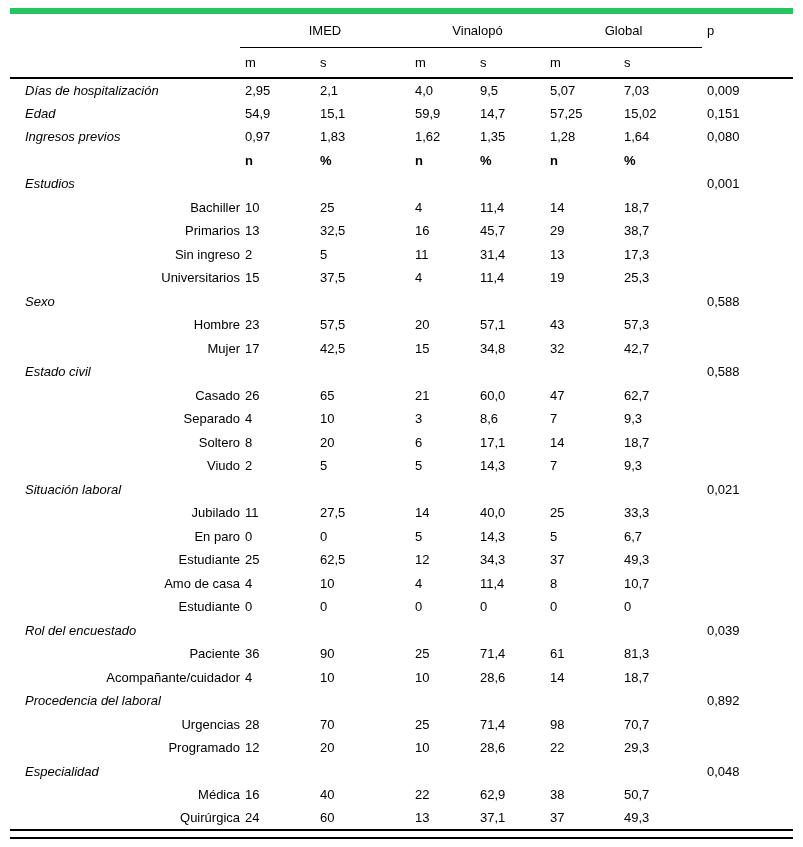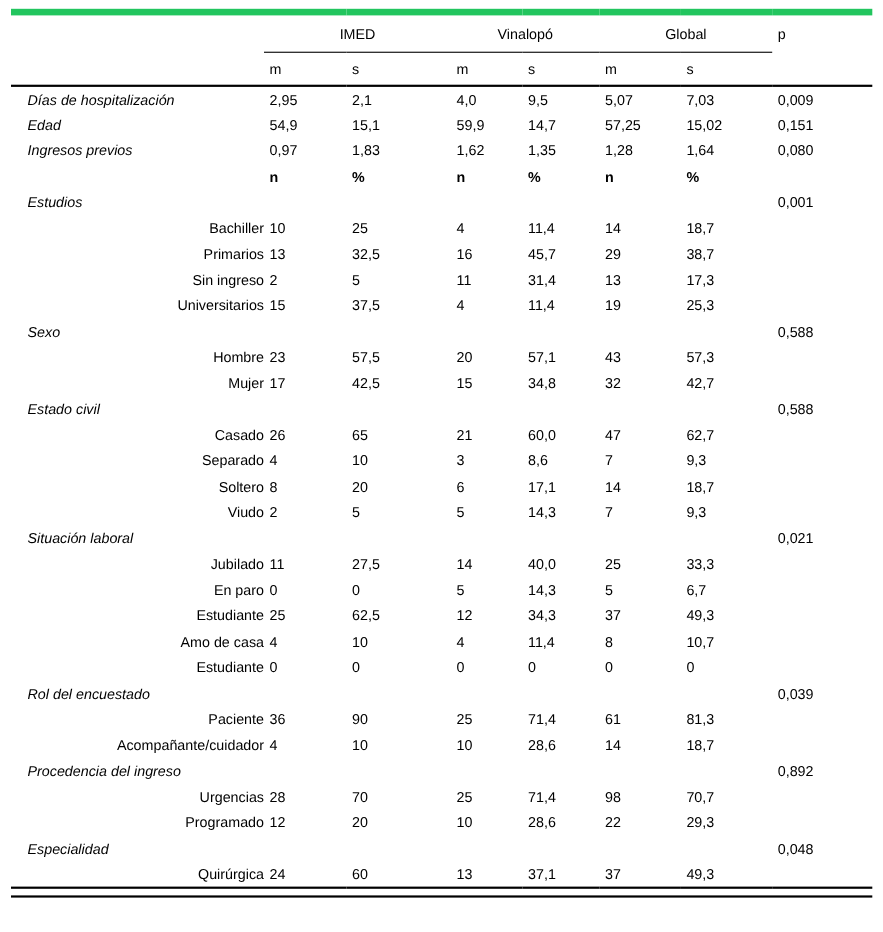--- a/index.html
+++ b/index.html
@@ -326,21 +326,21 @@
           <td class="c-label ind">Acompañante/cuidador</td>
           <td class="">4</td>
           <td class="">10</td>
           <td class="">10</td>
           <td class="">28,6</td>
           <td class="">14</td>
           <td class="">18,7</td>
           <td></td>
         </tr>
         <tr>
-          <td class="c-label it">Procedencia del ingreso</td>
+          <td class="c-label it">Procedencia del laboral</td>
           <td class=""></td>
           <td class=""></td>
           <td class=""></td>
           <td class=""></td>
           <td class=""></td>
           <td class=""></td>
           <td>0,892</td>
         </tr>
         <tr>
           <td class="c-label ind">Urgencias</td>
@@ -366,20 +366,30 @@
           <td class="c-label it">Especialidad</td>
           <td class=""></td>
           <td class=""></td>
           <td class=""></td>
           <td class=""></td>
           <td class=""></td>
           <td class=""></td>
           <td>0,048</td>
         </tr>
         <tr>
+          <td class="c-label ind">Médica</td>
+          <td class="">16</td>
+          <td class="">40</td>
+          <td class="">22</td>
+          <td class="">62,9</td>
+          <td class="">38</td>
+          <td class="">50,7</td>
+          <td></td>
+        </tr>
+        <tr>
           <td class="c-label ind">Quirúrgica</td>
           <td class="">24</td>
           <td class="">60</td>
           <td class="">13</td>
           <td class="">37,1</td>
           <td class="">37</td>
           <td class="">49,3</td>
           <td></td>
         </tr>
       </tbody>

